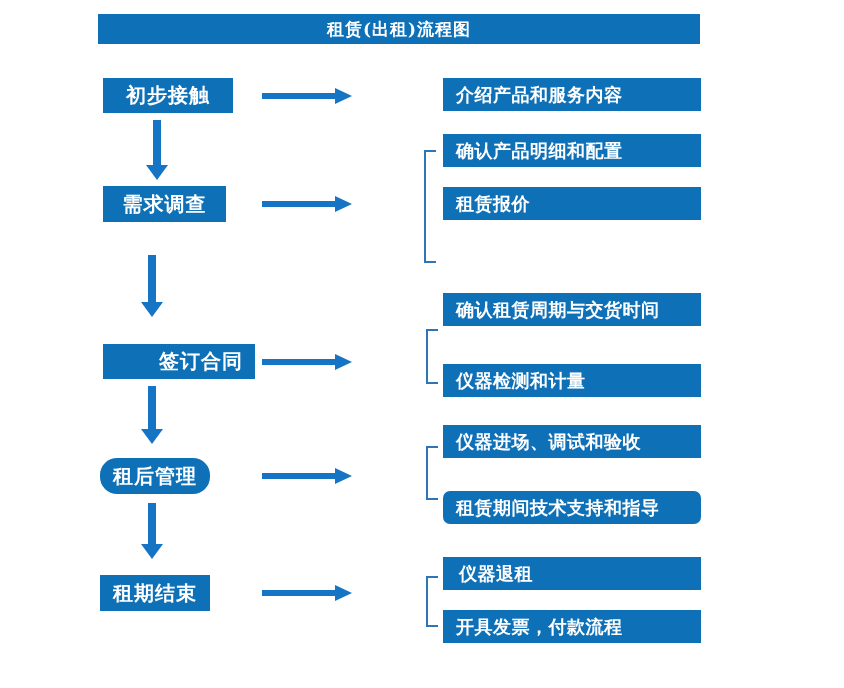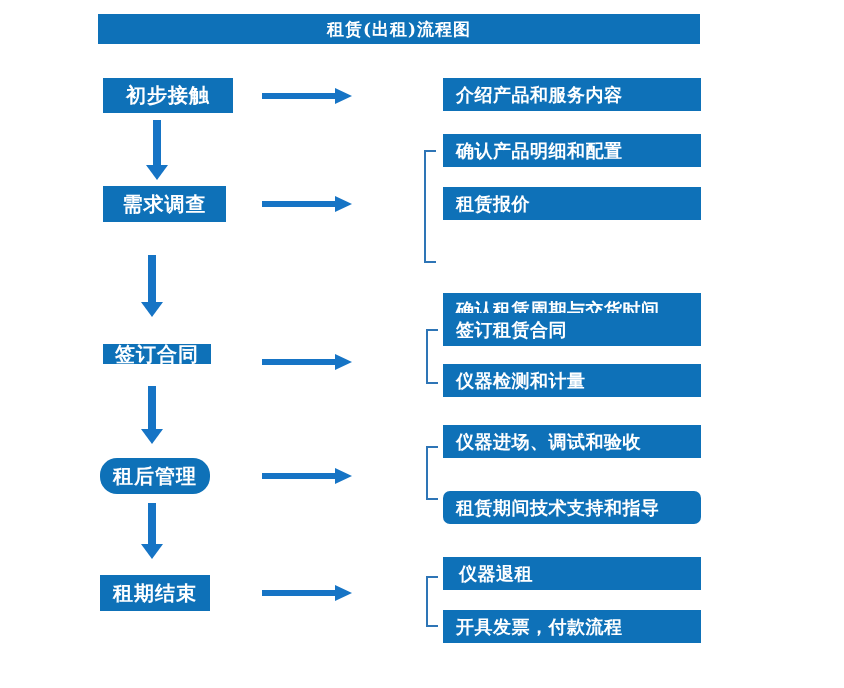--- a/index.html
+++ b/index.html
@@ -21,21 +21,21 @@
   
   .step {
     position:absolute;
     background:var(--box-fill, #0e71b8);
     color:var(--text, #ffffff);
     display:flex; align-items:center; justify-content:center;
     font-size:20px; font-weight:bold; letter-spacing:1px;
   }
   .s1 { left:103px; top:78px;  width:130px; height:35px; }
   .s2 { left:103px; top:186px; width:123px; height:36px; }
-  .s3 { left:103px; top:344px; width:108px; height:20px; }
+  .s3 { left:103px; top:344px; width:108px; height:35px;padding-left:44px; }
   .s4 { left:100px; top:458px; width:110px; height:36px;border-radius:17px; }
   .s5 { left:100px; top:575px; width:110px; height:36px; }
   
   .detail {
     position:absolute; left:443px; width:258px; height:33px;
     background:var(--box-fill, #0e71b8);
     color:var(--text, #ffffff);
     display:flex; align-items:center;
     padding-left:13px; box-sizing:border-box;
     font-size:18px; font-weight:bold; letter-spacing:0.5px;
@@ -125,20 +125,19 @@
 
   <div class="bracket b1"></div>
   <div class="bracket b2"></div>
   <div class="bracket b3"></div>
   <div class="bracket b4"></div>
 
   <div class="detail d1">介绍产品和服务内容</div>
   <div class="detail d2">确认产品明细和配置</div>
   <div class="detail d3">租赁报价</div>
   <div class="detail d4">确认租赁周期与交货时间</div>
-  <div class="detail d5">签订租赁合同</div>
   <div class="detail d6">仪器检测和计量</div>
   <div class="detail d7">仪器进场、调试和验收</div>
   <div class="detail d8">租赁期间技术支持和指导</div>
   <div class="detail d9">仪器退租</div>
   <div class="detail d10">开具发票，付款流程</div>
 
 </div>
 
 </body></html>

